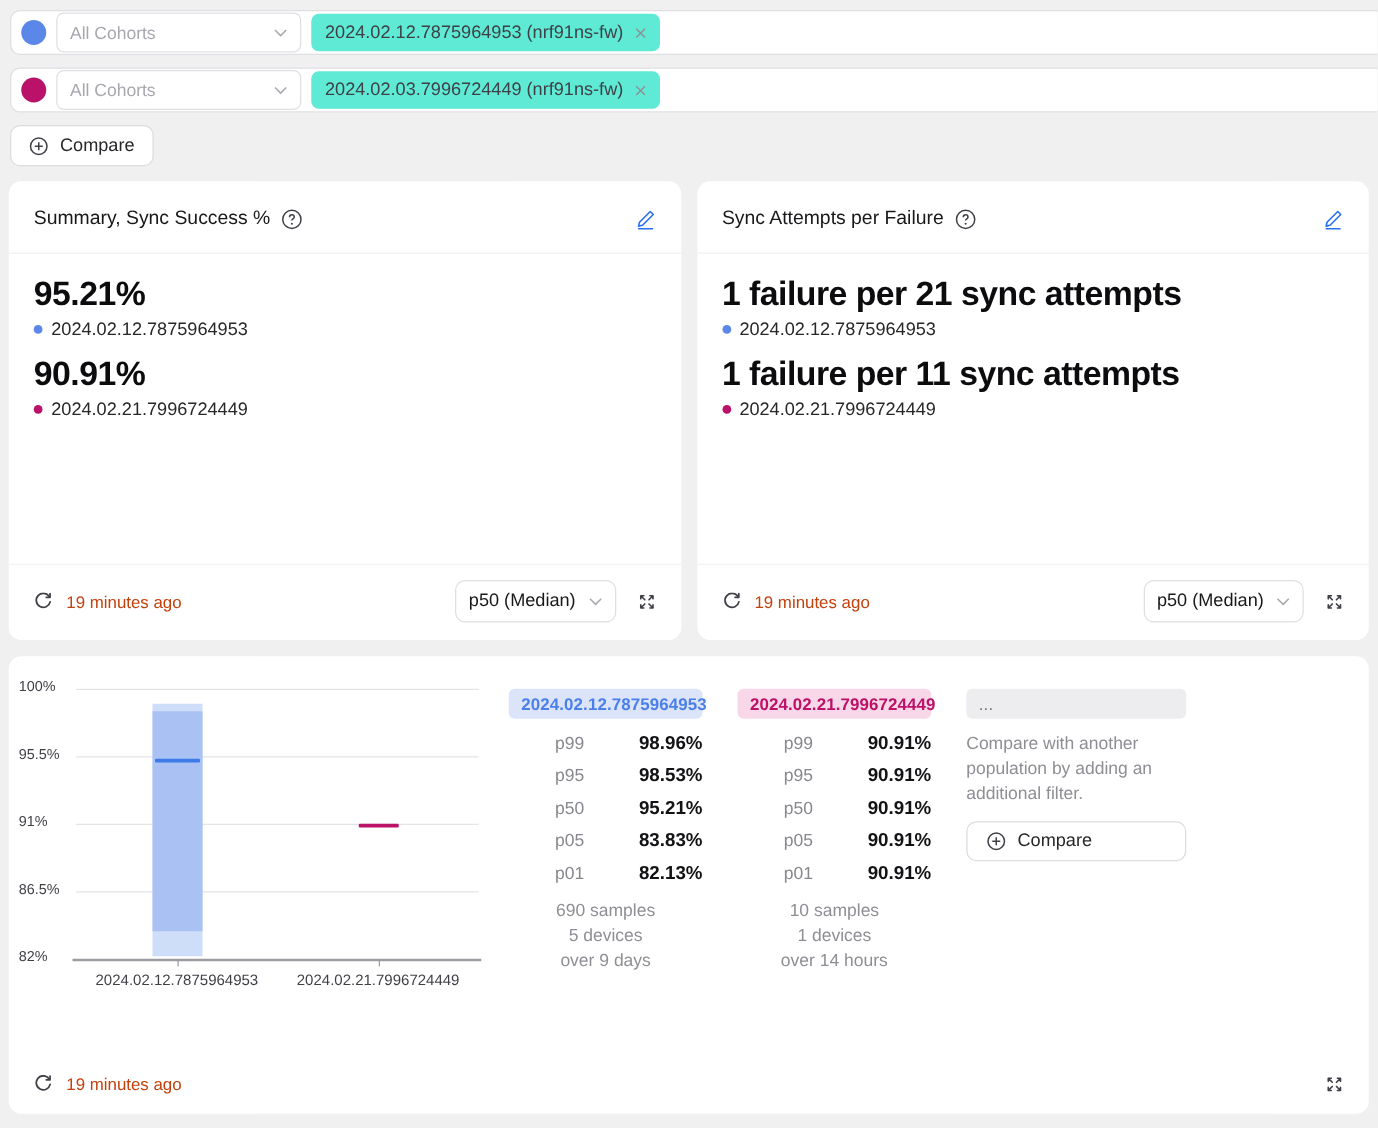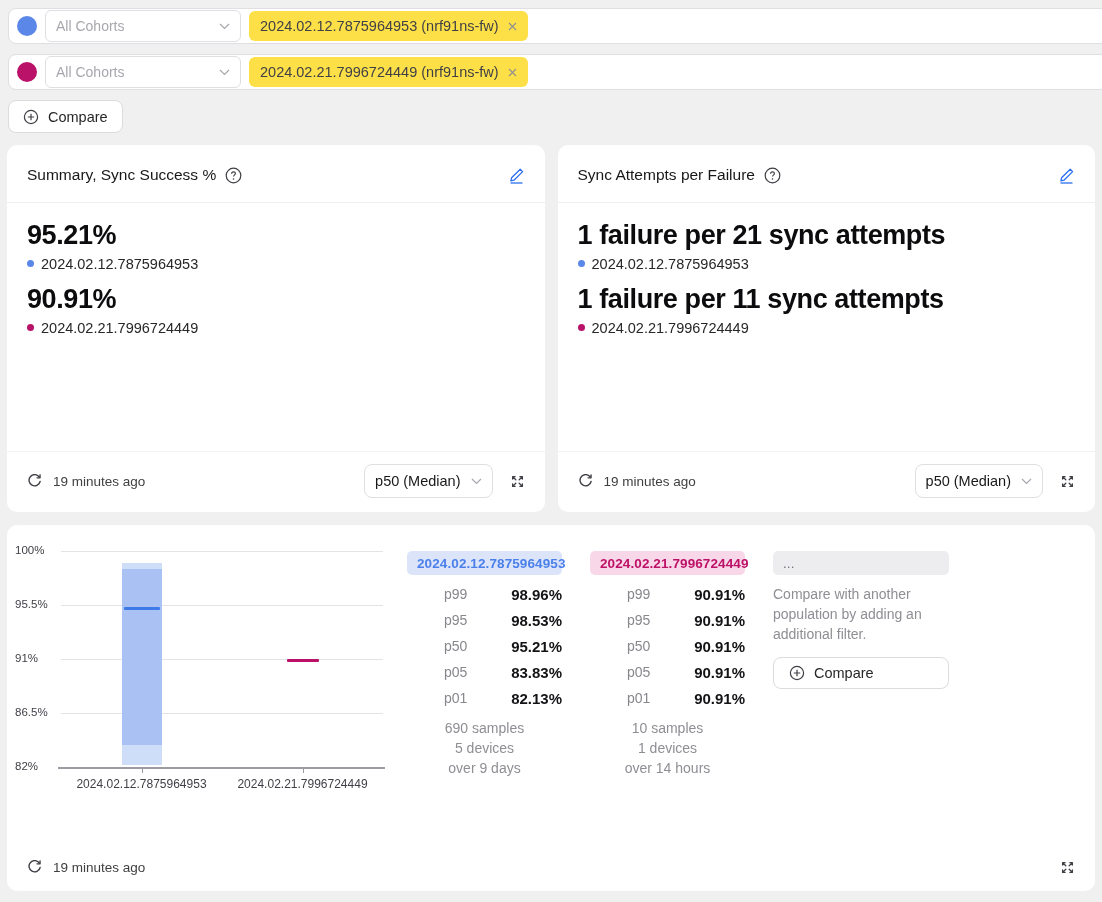--- a/index.html
+++ b/index.html
@@ -20,21 +20,21 @@
   .filter-bar + .filter-bar { margin-top:10px; }
   .dot { width:20px; height:20px; border-radius:50%; flex:0 0 auto; }
   .select {
     height:32px; border:1px solid #DFDFE3; border-radius:6px; background:#fff;
     display:flex; align-items:center; justify-content:space-between;
     padding:0 10px; font-size:14px; cursor:pointer;
   }
   .select.cohorts { width:196px; color:#A7A7AE;text-align:right; }
   .select .chev { color:#A7A7AE; display:flex; }
   .chip {
-    height:30px; background:#fde047; border-radius:6px;
+    height:30px; background:#5eead4; border-radius:6px;
     display:flex; align-items:center; gap:9px; padding:0 11px;
     font-size:14.5px; color:#3F3F46;
   }
   .chip .x { display:flex; color:#8E8E94; cursor:pointer; }
 
   .btn {
     height:33px; background:#fff; border:1px solid #DCDCE0; border-radius:8px;
     display:inline-flex; align-items:center; gap:9px; padding:0 14px;
     font-size:14.5px; color:#27272A; cursor:pointer;
     font-family:inherit;
@@ -57,21 +57,21 @@
   .card-body { padding:16px 20px 0 20px; height:248px; }
   .big-value { font-size:27px; font-weight:700; color:#0C0C0E; letter-spacing:-0.4px; line-height:1.25; }
   .entry-label { display:flex; align-items:center; gap:7px; font-size:14.5px; color:#27272A; margin:3px 0 11px 0; }
   .mini-dot { width:7px; height:7px; border-radius:50%; flex:0 0 auto; }
 
   .card-footer {
     margin-top:auto; border-top:1px solid #F2F2F4;
     display:flex; align-items:center; justify-content:space-between;
     padding:12px 20px 14px 20px;
   }
-  .updated { display:flex; align-items:center; gap:11px; font-size:13.5px; color:#404040; }
+  .updated { display:flex; align-items:center; gap:11px; font-size:13.5px; color:#c2410c; }
   .refresh { display:flex; color:#3F3F46; cursor:pointer; }
   .fright { display:flex; align-items:center; gap:17px; }
   .select.pct { min-width:126px; height:34px; border-radius:8px; color:#18181B; font-size:14.5px; gap:10px; }
   .expand { display:flex; color:#3F3F46; cursor:pointer; }
 
   
   .dist-card { margin:13px 7px 0 7px; height:366px; }
   .dist-body { display:flex; padding:26px 20px 0 8px; }
 
   .chart-wrap { position:relative; width:368px; flex:0 0 auto; }
@@ -138,21 +138,21 @@
     <span class="dot" style="background-color: rgb(186, 18, 105);"></span>
     <div class="select cohorts">
       <span>All Cohorts</span>
       <span class="chev">
         <svg width="11" height="7" viewBox="0 0 11 7">
             <path d="M1 1l4.5 4.5L10 1" fill="none" stroke="currentColor" stroke-width="1.2"></path>
           </svg>
       </span>
     </div>
     <div class="chip">
-      <span>2024.02.21.7996724449 (nrf91ns-fw)</span>
+      <span>2024.02.03.7996724449 (nrf91ns-fw)</span>
       <span class="x">
         <svg width="9" height="9" viewBox="0 0 9 9">
             <path d="M1 1l7 7M8 1L1 8" stroke="currentColor" stroke-width="1.1"></path>
           </svg>
       </span>
     </div>
   </div>
 
   
   <button class="btn top-compare">

